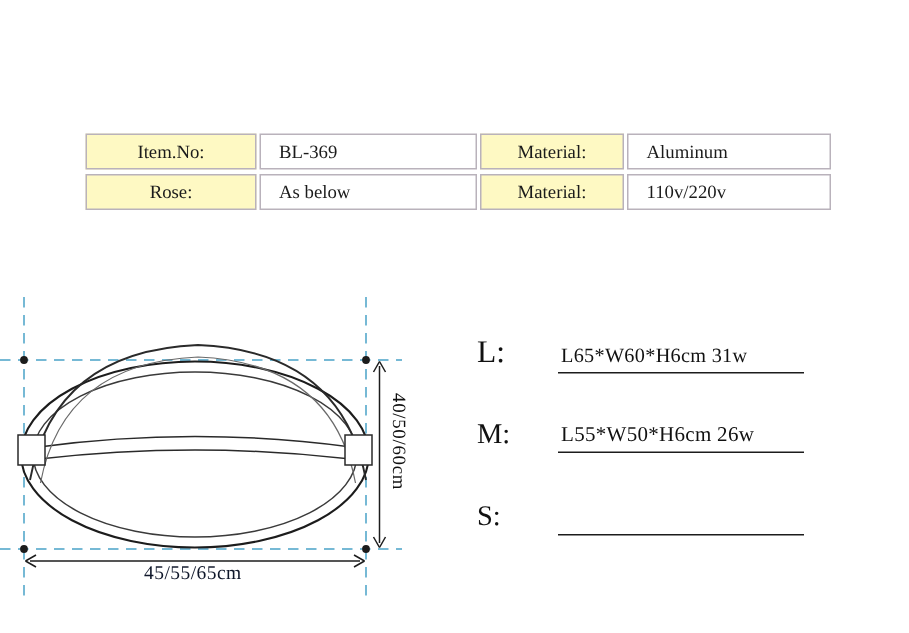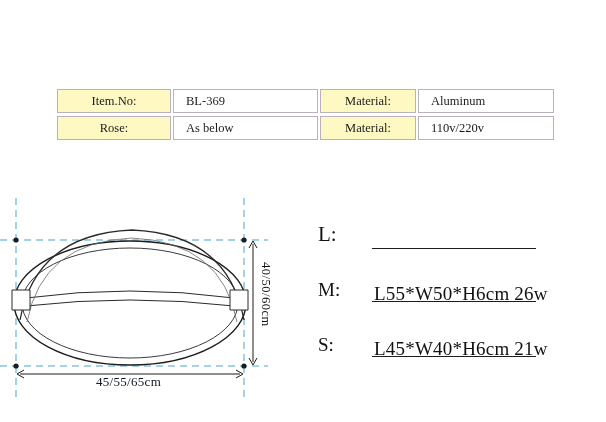--- a/index.html
+++ b/index.html
@@ -94,21 +94,21 @@
   .size-underline {
     position: absolute;
     left: 54px;
     top: 26px;
     width: 164px;
     border-bottom: 1px solid #1c1c1c;
   }
   .size-row.m .size-key { font-size: 19px; top: 2px; }
   .size-row.s .size-key { font-size: 19px; top: 2px; }
   .size-row.m .size-val,
-  .size-row.s .size-val { left: 56px; top: 6px; font-size: 19px; }
+  .size-row.s .size-val { left: 56px; top: 6px; font-size: 14px; }
   .size-row.m .size-underline,
   .size-row.s .size-underline { top: 24px; }
 
   .dim-h {
     position: absolute;
     left: 258px;
     top: 262px;
     font-size: 12.5px;
     color: #111;
     writing-mode: vertical-rl;
@@ -194,27 +194,27 @@
       </g>
     </svg>
   </div>
 
   <div class="dim-h">40/50/60cm</div>
   <div class="dim-w">45/55/65cm</div>
 
   <div class="sizes">
     <div class="size-row l">
       <span class="size-key">L:</span>
+      <span class="size-val">L65*W60*H6cm      31w</span>
       <span class="size-underline"></span>
     </div>
     <div class="size-row m">
       <span class="size-key">M:</span>
       <span class="size-val">L55*W50*H6cm      26w</span>
       <span class="size-underline"></span>
     </div>
     <div class="size-row s">
       <span class="size-key">S:</span>
-      <span class="size-val">L45*W40*H6cm      21w</span>
       <span class="size-underline"></span>
     </div>
   </div>
 
 </div>
 
 </body></html>

